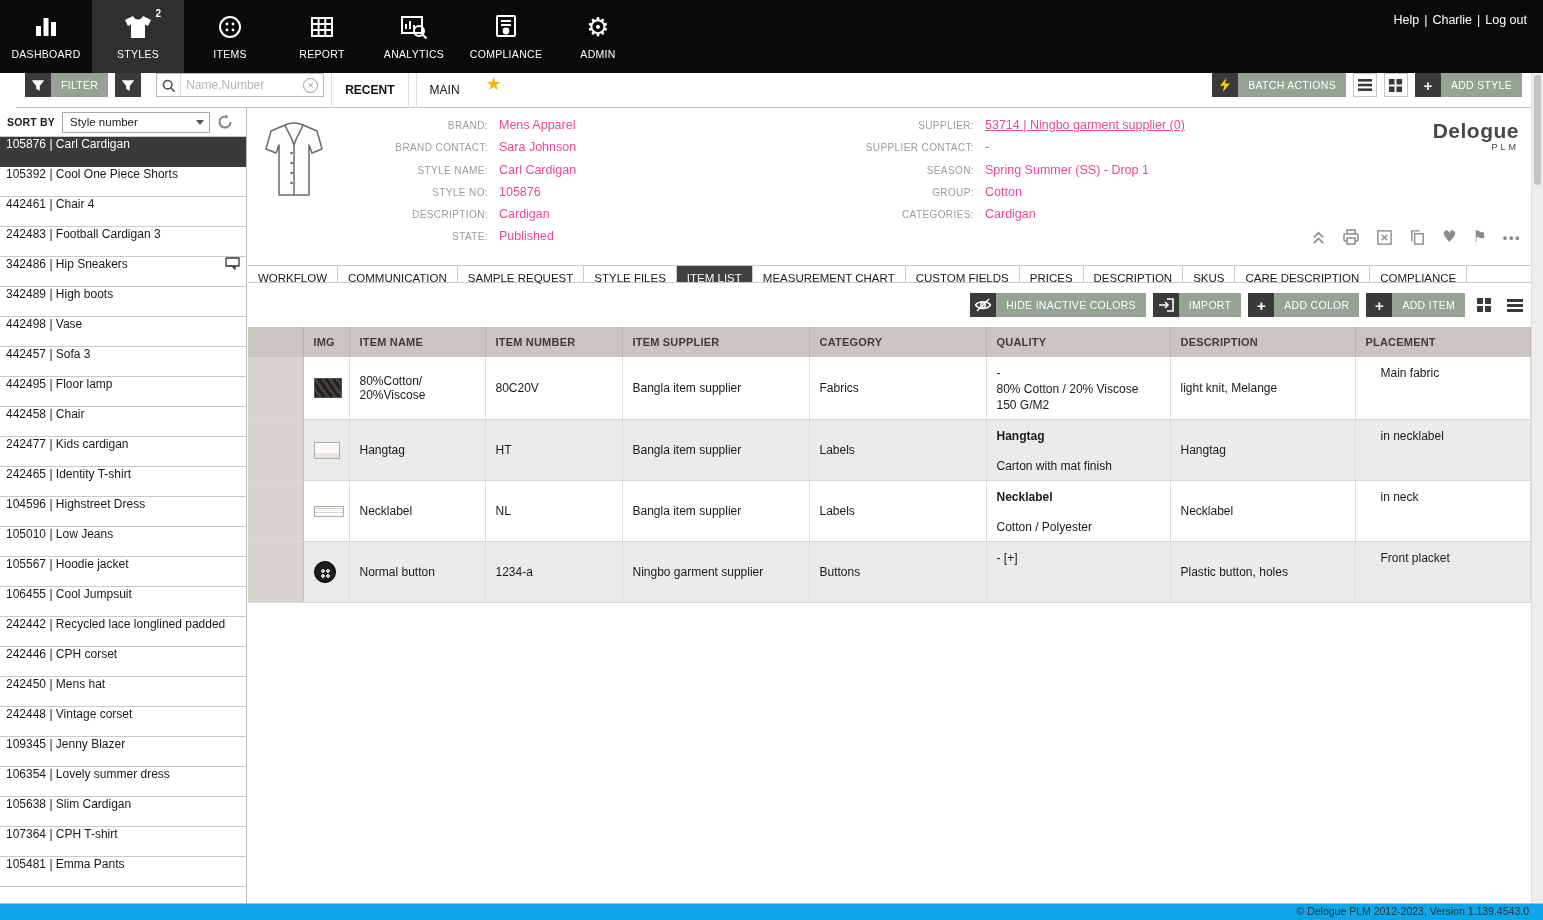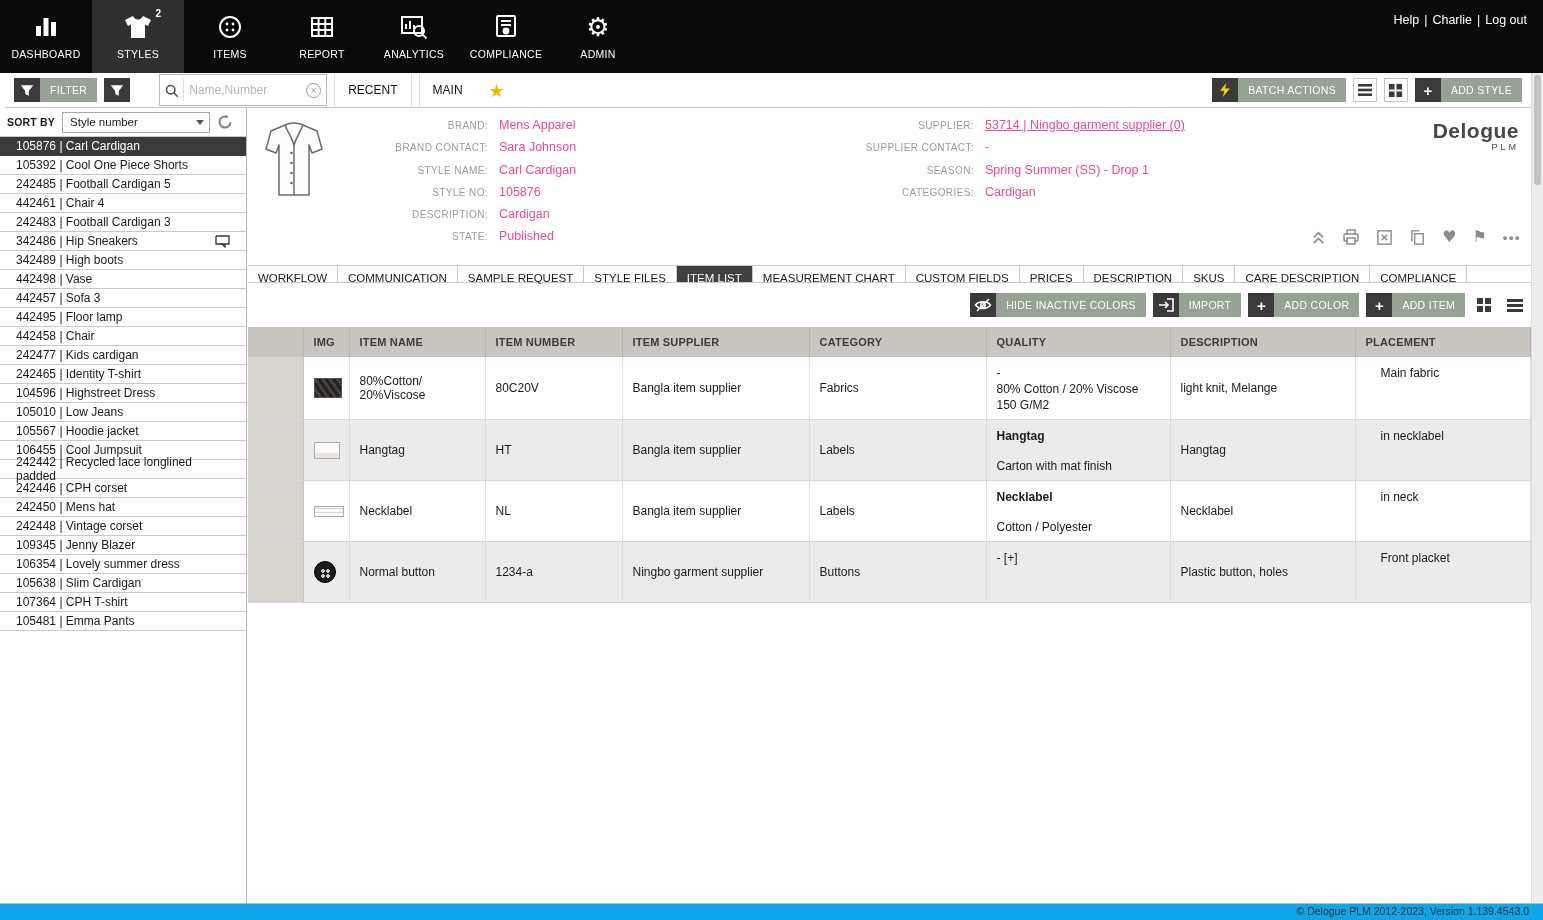--- a/index.html
+++ b/index.html
@@ -14,44 +14,44 @@
   .nav-item.active { background:#2f2f2f; }
   .nav-icon { position:relative; height:28px; display:flex; align-items:center; justify-content:center; }
   .nav-badge { position:absolute; top:-5px; right:-9px; font-size:10px; font-weight:bold; color:#fff; }
   .nav-label { font-size:10.5px; letter-spacing:.3px; }
   .gear-glyph { font-size:26px; line-height:28px; color:#fff; }
   .userlinks { position:absolute; top:13px; right:16px; color:#fff; font-size:12.5px; }
   .userlinks .lnk { cursor:pointer; }
   .userlinks .sep { margin:0 5px; }
 
   
-  .toolbar { position:absolute; top:73px; left:5px; right:12px; height:35px; background:#fff; border-bottom:1px solid #c4c4c4; display:flex; align-items:center; padding:0 9px; gap:7px; }
+  .toolbar { position:absolute; top:73px; left:16px; right:12px; height:35px; background:#fff; border-bottom:1px solid #c4c4c4; display:flex; padding:0 9px; gap:7px; }
   .combo { display:flex; height:24px; cursor:pointer; }
   .ico-box { width:26px; height:24px; background:#3a3a3a; color:#fff; display:flex; align-items:center; justify-content:center; font-size:15px; font-weight:bold; }
   .combo-label { background:#95a294; color:#fff; font-size:10.5px; letter-spacing:.3px; padding:0 10px; display:flex; align-items:center; white-space:nowrap; }
   .sq-btn { width:26px; height:24px; background:#3a3a3a; display:flex; align-items:center; justify-content:center; cursor:pointer; }
-  .searchbox { display:flex; align-items:center; height:32px; border:1px solid #b9b9b9; background:#fff; width:168px; margin-left:22px; }
+  .searchbox { display:flex; align-items:center; height:24px; border:1px solid #b9b9b9; background:#fff; width:168px; margin-left:8px; }
   .search-ico { width:24px; height:22px; display:flex; align-items:center; justify-content:center; border-right:1px solid #ddd; }
   .searchbox input { border:none; outline:none; flex:1; min-width:0; font-size:12px; padding:0 5px; color:#444; font-family:"Liberation Sans",sans-serif; }
   .searchbox input::placeholder { color:#b5b5b5; }
   .clear { width:15px; height:15px; border:1px solid #9a9a9a; border-radius:50%; color:#9a9a9a; font-size:10px; line-height:13px; text-align:center; margin-right:5px; cursor:pointer; }
   .tool-tab { height:35px; line-height:34px; padding:0 13px; font-size:12px; color:#111; border-left:1px solid #dcdcdc; cursor:pointer; }
-  .tool-tab.active { font-weight:normal; border-right:1px solid #dcdcdc; }
+  .tool-tab.active { font-weight:bold; border-right:1px solid #dcdcdc; }
   .star-btn { color:#f2b705; font-size:18px; padding:0 6px; cursor:pointer; }
   .spacer { flex:1; }
   .view-btn { width:24px; height:24px; border:1px solid #c6c6c6; background:#fff; display:flex; align-items:center; justify-content:center; cursor:pointer; }
 
   
   .sidebar { position:absolute; top:108px; left:0; width:247px; bottom:17px; border-right:1px solid #b9b9b9; background:#fff; overflow:hidden; }
   .sortby { height:29px; display:flex; align-items:center; gap:7px; padding:0 7px; border-bottom:1px solid #c9c9c9; }
   .sortby-label { font-size:10.5px; font-weight:bold; letter-spacing:.2px; }
   .sort-select { display:flex; align-items:center; justify-content:space-between; border:1px solid #a9a9a9; background:#fff; height:21px; width:148px; padding:0 5px 0 7px; font-size:11.5px; cursor:pointer; }
   .caret { width:0; height:0; border-left:4px solid transparent; border-right:4px solid transparent; border-top:5px solid #555; }
   .refresh { cursor:pointer; display:flex; }
-  .side-item { height:19px; display:flex; align-items:center; justify-content:space-between; padding:0 16px; font-size:12px; border-bottom:1px solid #c9c9c9; cursor:pointer; background:#fff; }
+  .side-item { height:30px; display:flex; justify-content:space-between; padding:0 6px; font-size:12px; border-bottom:1px solid #c9c9c9; cursor:pointer; background:#fff; }
   .side-item.selected { background:#3a3a3a; color:#fff; border-bottom-color:#3a3a3a; }
   .comment-icon { display:flex; }
 
   
   .main { position:absolute; top:108px; left:248px; right:12px; bottom:17px; background:#fff; overflow:hidden; }
   .style-header { position:relative; height:157px; }
   .sketch { position:absolute; left:15px; top:11px; }
   .fields { position:absolute; top:10px; }
   .fields-left { left:80px; }
   .fields-right { left:558px; }
@@ -254,24 +254,20 @@
   <div class="side-item selected">
     <span class="side-label">105876 | Carl Cardigan</span>
 
   </div>
 
   <div class="side-item">
     <span class="side-label">105392 | Cool One Piece Shorts</span>
 
   </div>
 
-  <div class="side-item">
-    <span class="side-label">242485 | Football Cardigan 5</span>
-
-  </div>
 
   <div class="side-item">
     <span class="side-label">442461 | Chair 4</span>
 
   </div>
 
   <div class="side-item">
     <span class="side-label">242483 | Football Cardigan 3</span>
 
   </div>
@@ -446,20 +442,24 @@
   <div class="f-row">
     <span class="f-label">SUPPLIER CONTACT:</span>
     <span class="f-value">-</span>
   </div>
 
   <div class="f-row">
     <span class="f-label">SEASON:</span>
     <span class="f-value">Spring Summer (SS) - Drop 1</span>
   </div>
 
+  <div class="f-row">
+    <span class="f-label">GROUP:</span>
+    <span class="f-value">Cotton</span>
+  </div>
 
   <div class="f-row">
     <span class="f-label">CATEGORIES:</span>
     <span class="f-value">Cardigan</span>
   </div>
 </div>
     <div class="logo">
       <div class="logo-main">Delogue</div>
       <div class="logo-sub">PLM</div>
     </div>

